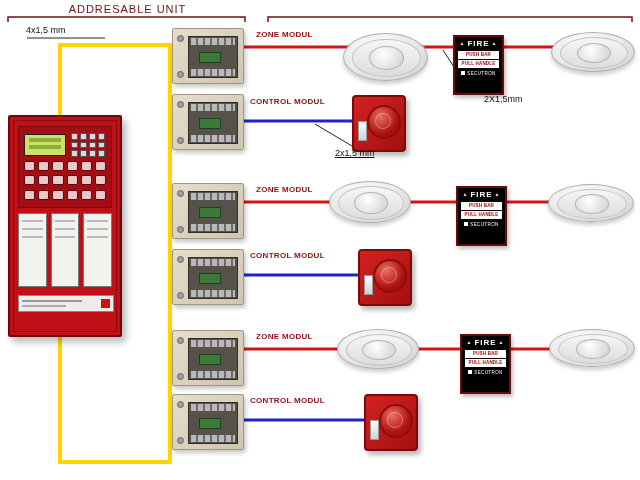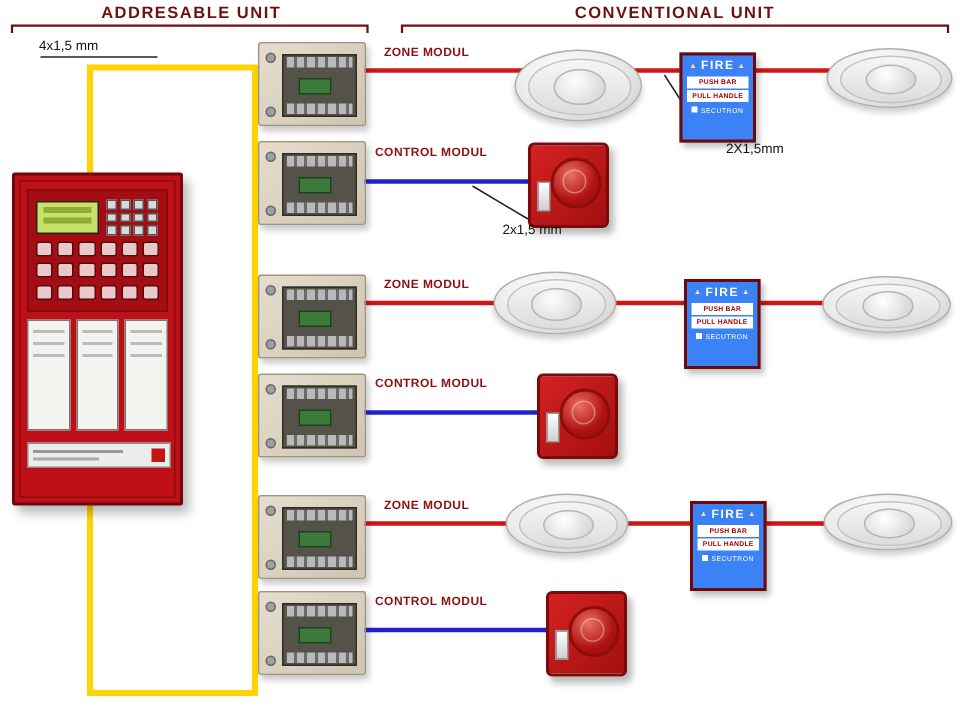--- a/index.html
+++ b/index.html
@@ -6,21 +6,21 @@
   .stage{position:relative;width:640px;height:480px;background:#ffffff;overflow:hidden;
          font-family:"Liberation Sans", sans-serif;}
   
   .wires{position:absolute;left:0;top:0;z-index:1;}
   .wire-loop{stroke:var(--loop-wire,#ffd400);stroke-width:4;fill:none;}
   .wire-zone{stroke:var(--zone-wire,#d01616);stroke-width:3;fill:none;}
   .wire-control{stroke:var(--control-wire,#2222cc);stroke-width:3;fill:none;}
   .bracket{stroke:#6f1010;stroke-width:1.5;fill:none;}
   .pointer{stroke:#222;stroke-width:1;fill:none;}
   
-  .hdr{position:absolute;z-index:3;font-weight:bold;font-size:11px;letter-spacing:1px;
+  .hdr{position:absolute;z-index:3;font-weight:normal;font-size:11px;letter-spacing:1px;
        color:#6f1010;text-align:center;}
   .cable-label{position:absolute;z-index:4;font-size:9px;color:#111;}
   .mod-label{position:absolute;z-index:4;font-size:8px;font-weight:bold;color:#8a1010;letter-spacing:.3px;}
   
   .panel{position:absolute;left:8px;top:115px;width:110px;height:218px;z-index:2;
          background:var(--panel-red,#bf1017);border:2px solid #6e080d;border-radius:2px;
          box-shadow:4px 5px 7px rgba(0,0,0,.28);}
   .panel-bezel{position:absolute;inset:3px;border:1px solid rgba(0,0,0,.28);}
   .panel-head{position:absolute;left:8px;top:9px;width:92px;height:80px;background:#a50d14;
               border:1px solid #7c0a10;}
@@ -59,21 +59,21 @@
   
   .detector{position:absolute;z-index:2;}
   .det-base{position:absolute;inset:0;border-radius:50%;
             background:radial-gradient(ellipse at 40% 32%,#ffffff,#e8e8e8 55%,#c7c7c7);
             border:1px solid #aeaeae;box-shadow:0 3px 4px rgba(0,0,0,.2);}
   .det-ring{position:absolute;left:11%;top:13%;width:78%;height:74%;border-radius:50%;
             border:1px solid #c2c2c2;background:linear-gradient(#f6f6f6,#dcdcdc);}
   .det-dome{position:absolute;left:31%;top:27%;width:38%;height:46%;border-radius:50%;
             background:radial-gradient(circle at 40% 32%,#ffffff,#cfcfcf);border:1px solid #b5b5b5;}
   
-  .pull{position:absolute;width:47px;height:56px;z-index:2;background:#3b82f6;
+  .pull{position:absolute;width:47px;height:56px;z-index:2;background:#000000;
         border:2px solid #6f0808;box-shadow:2px 3px 4px rgba(0,0,0,.25);}
   .ps-title{height:13px;line-height:13px;text-align:center;color:#fff;font-weight:bold;
             font-size:8px;letter-spacing:1px;}
   .ps-title::before,.ps-title::after{content:"▲";font-size:5px;color:#ffdf9e;margin:0 2px;vertical-align:1px;}
   .ps-band{margin:1px 3px 0 3px;background:#fff;color:#a00000;font-weight:bold;font-size:4.5px;
            line-height:8px;height:8px;text-align:center;letter-spacing:.2px;overflow:hidden;}
   .ps-brand{margin-top:3px;text-align:center;color:#fff;font-size:4.5px;letter-spacing:.4px;}
   .ps-brand::before{content:"";display:inline-block;width:4px;height:4px;background:#fff;margin-right:2px;}
   
   .strobe{position:absolute;width:50px;height:53px;z-index:2;border-radius:4px;
@@ -106,25 +106,24 @@
 
     <polyline class="bracket" points="8,22 8,17 245,17 245,22"></polyline>
     <polyline class="bracket" points="268,22 268,17 632,17 632,22"></polyline>
 
     <line class="pointer" x1="27" y1="38" x2="105" y2="38"></line>
     <line class="pointer" x1="470" y1="92" x2="443" y2="50"></line>
     <line class="pointer" x1="352" y1="146" x2="315" y2="124"></line>
   </svg>
 
   <div class="hdr" style="left:10px;top:3px;width:235px;">ADDRESABLE UNIT</div>
-  <div class="hdr" style="left:268px;top:3px;width:364px;">CONVENTIONAL UNIT</div>
 
   <div class="cable-label" style="left:26px;top:25px;">4x1,5 mm</div>
   <div class="cable-label" style="left:484px;top:94px;">2X1,5mm</div>
-  <div class="cable-label" style="left:335px;top:148px;">2x1,5 mm</div>
+  <div class="cable-label" style="left:335px;top:148px;text-decoration:underline;">2x1,5 mm</div>
 
   <div class="panel">
     <div class="panel-bezel"></div>
     <div class="panel-head">
       <div class="panel-lcd">
         <div class="lcd-line"></div>
         <div class="lcd-line"></div>
       </div>
       <div class="panel-keypad">
         <div class="key"></div>

